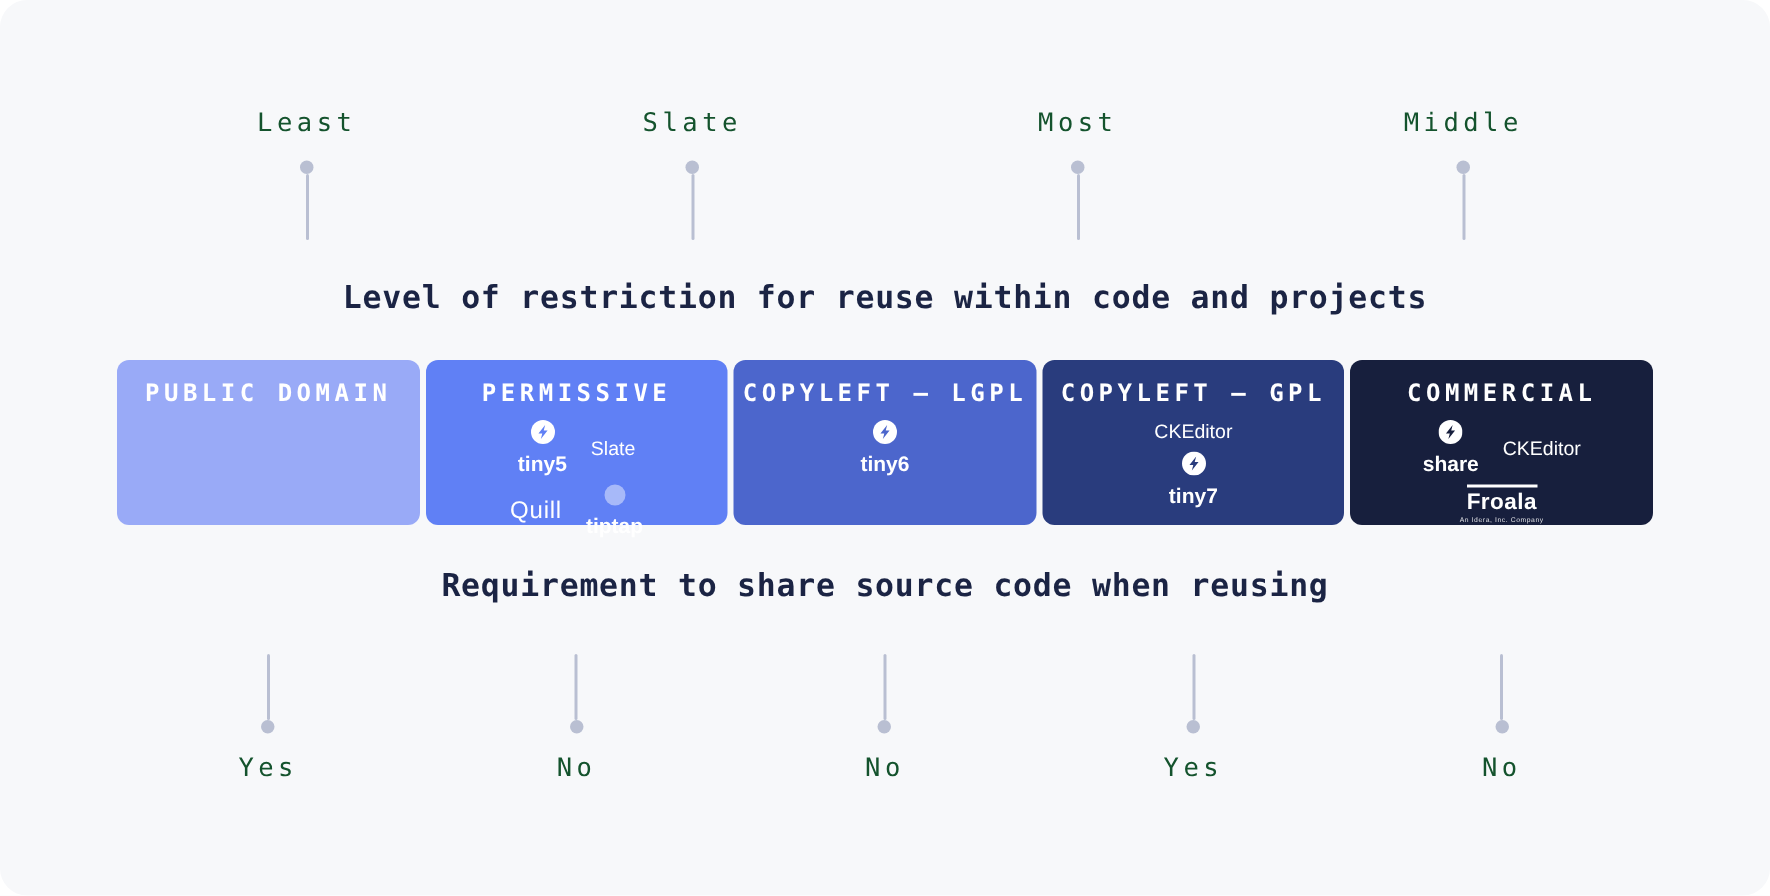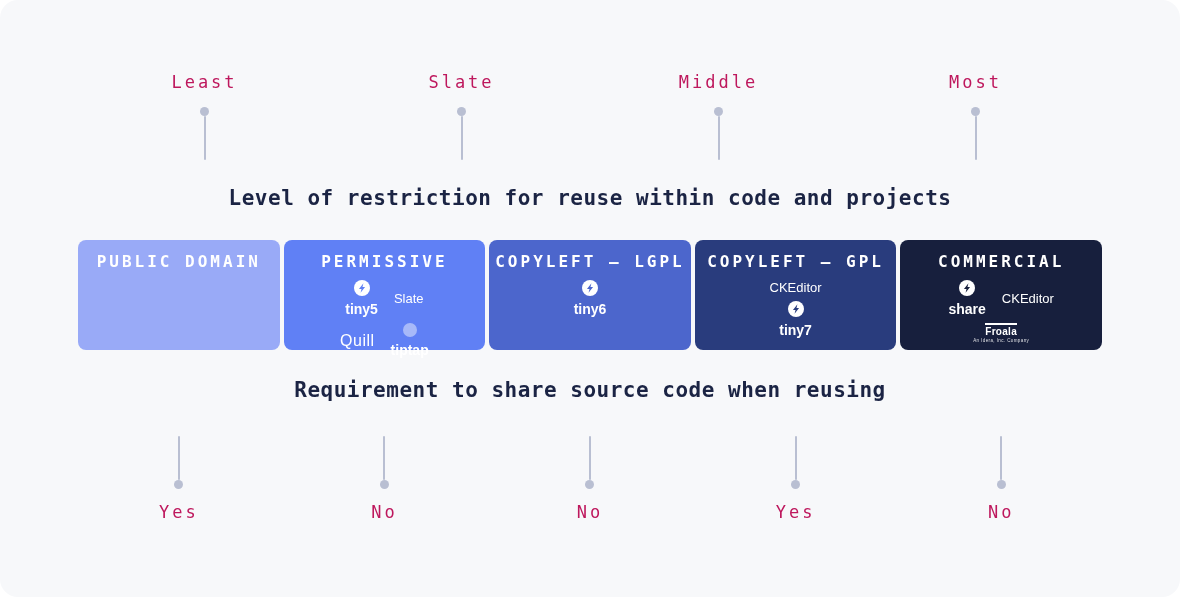--- a/index.html
+++ b/index.html
@@ -22,21 +22,21 @@
   .col {
     flex: 1 1 0;
     display: flex;
     flex-direction: column;
     align-items: center;
   }
   
   .marker-label {
     font-size: 17px;
     letter-spacing: 3px;
-    color: #be185d;
+    color: #14532d;
     white-space: nowrap;
   }
   .dot {
     width: 9px; height: 9px;
     border-radius: 50%;
     background: #b9bfd2;
   }
   .stem {
     width: 2px; height: 44px;
     background: #b9bfd2;
@@ -105,21 +105,21 @@
   .froala-wrap {
     margin-top: 6px;
     display: flex;
     flex-direction: column;
     align-items: center;
     font-family: "Liberation Sans", sans-serif;
     color: #ffffff;
   }
   .logo-froala {
     font-weight: 700;
-    font-size: 10px;
+    font-size: 15px;
     letter-spacing: 0.3px;
     border-top: 2px solid #ffffff;
     padding-top: 1px;
   }
   .froala-sub {
     font-size: 4.5px;
     letter-spacing: 0.4px;
     opacity: 0.85;
     margin-top: 1px;
   }
@@ -134,26 +134,26 @@
       <div class="marker-label">Least</div>
       <div class="dot"></div>
       <div class="stem"></div>
     </div>
     <div class="col">
       <div class="marker-label">Slate</div>
       <div class="dot"></div>
       <div class="stem"></div>
     </div>
     <div class="col">
+      <div class="marker-label">Most</div>
+      <div class="dot"></div>
+      <div class="stem"></div>
+    </div>
+    <div class="col">
       <div class="marker-label">Middle</div>
-      <div class="dot"></div>
-      <div class="stem"></div>
-    </div>
-    <div class="col">
-      <div class="marker-label">Most</div>
       <div class="dot"></div>
       <div class="stem"></div>
     </div>
   </div>
 
   <div class="headline first">Level of restriction for reuse within code and projects</div>
 
   <div class="row5 cards">
 
     <div class="card" style="--card-color: #99aaf7;">

